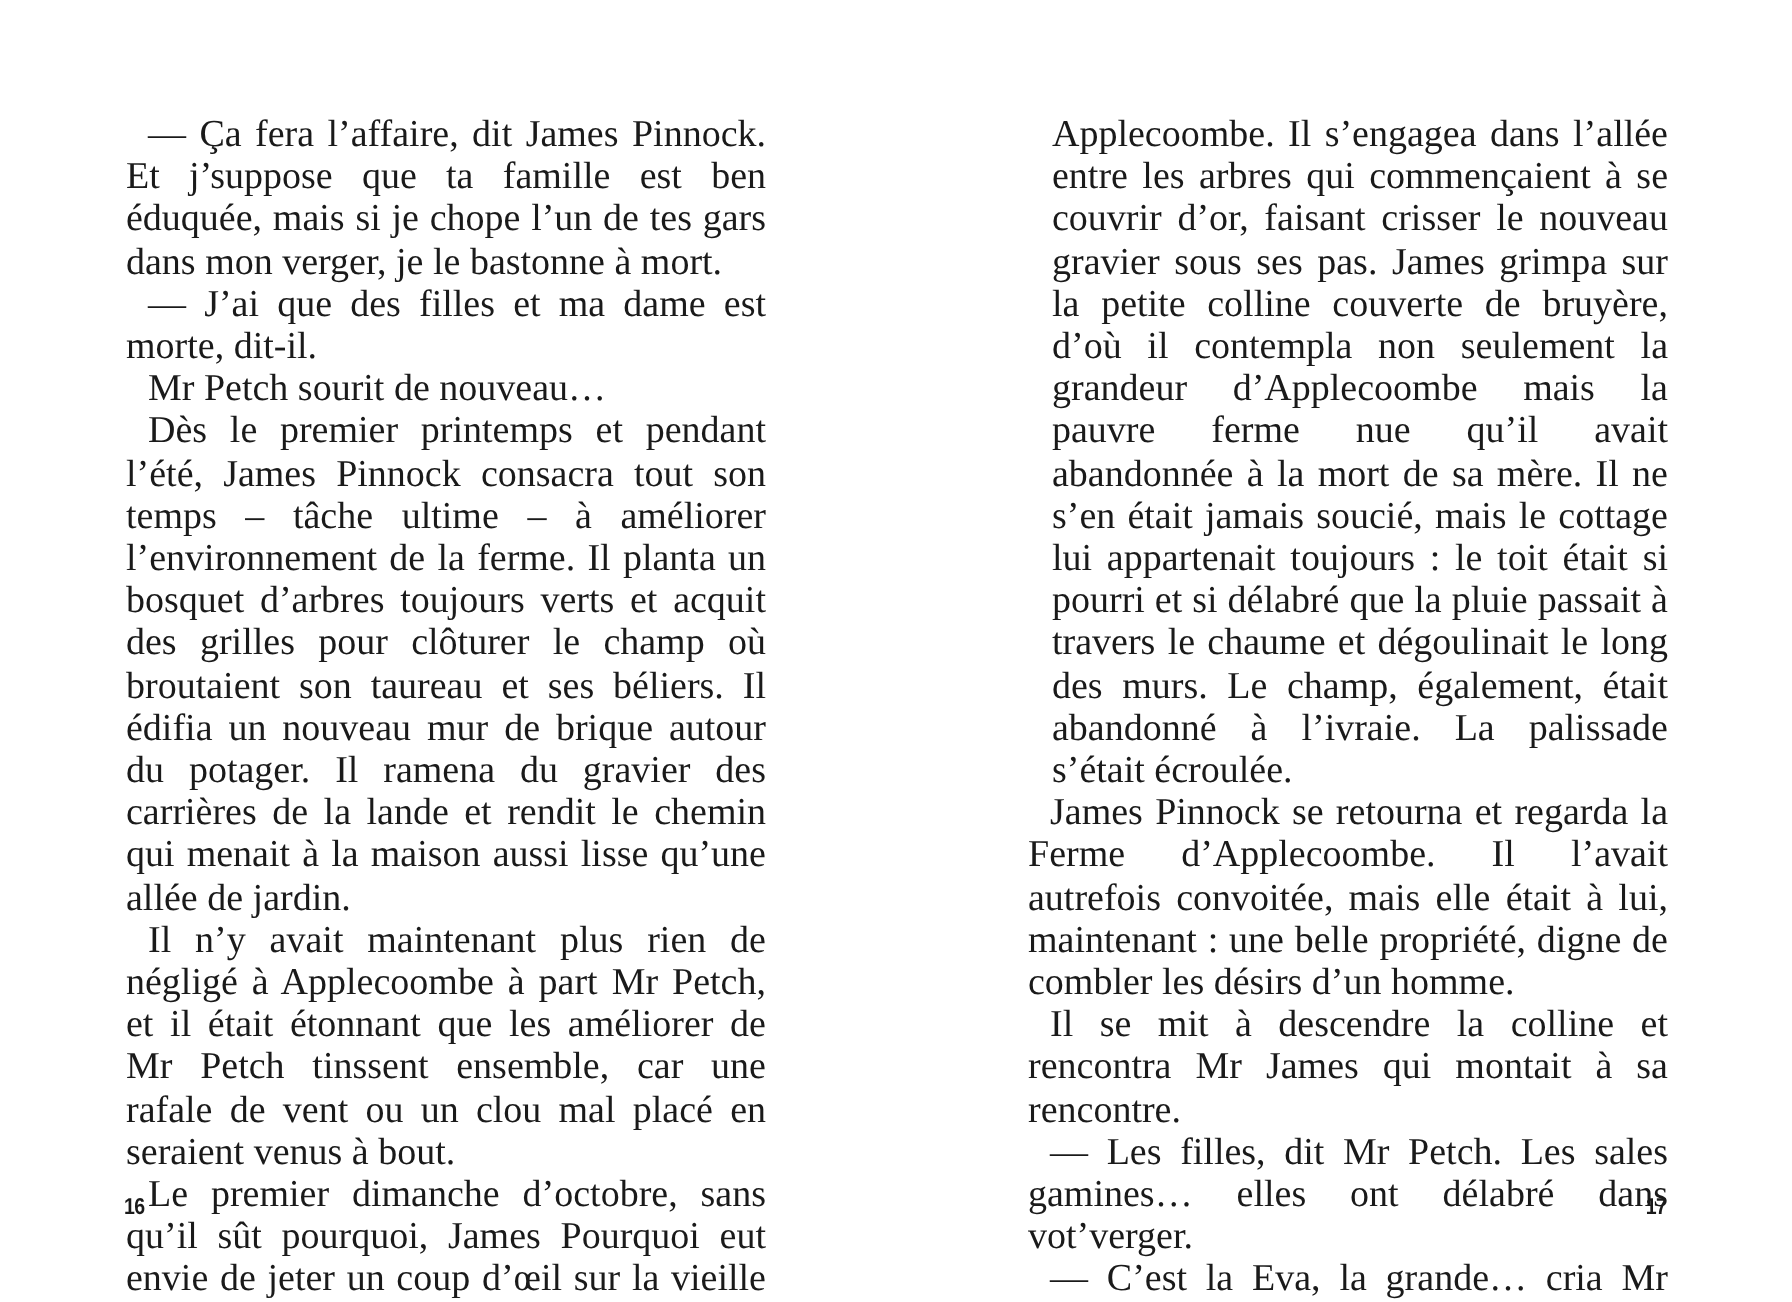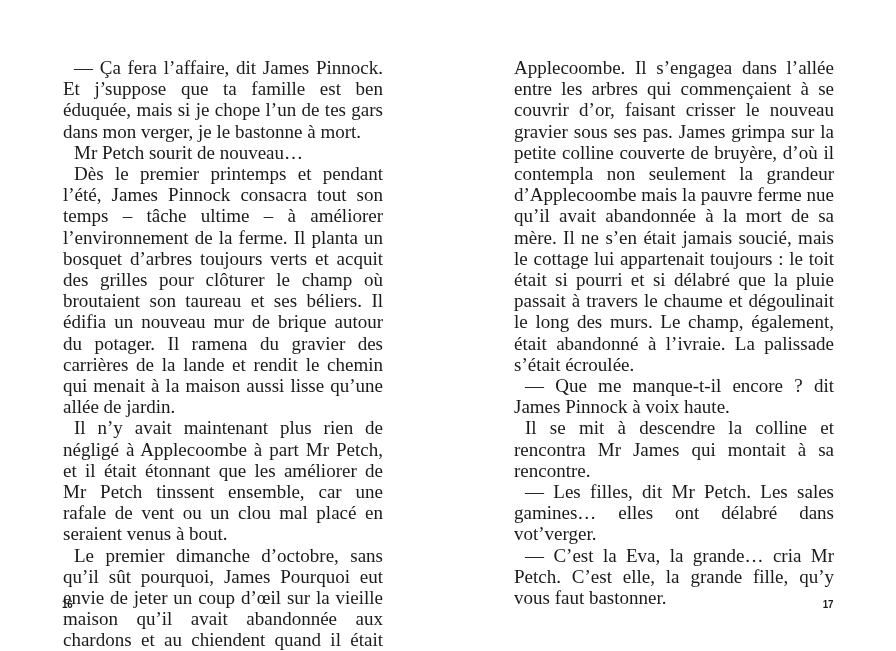--- a/index.html
+++ b/index.html
@@ -32,20 +32,21 @@
       line-height: 21.2px;
       text-align: justify;
       hyphens: manual;
     }
     .text p {
       margin: 0;
       text-indent: 11px;
     }
     .text p.no-indent {
       text-indent: 0;
+      margin-left: 12px;
     }
     .page-number {
       position: absolute;
       top: 541px;
       font-family: "Liberation Sans", "DejaVu Sans", sans-serif;
       font-weight: bold;
       font-size: 11.5px;
       letter-spacing: -0.3px;
       transform: scaleX(0.85);
     }
@@ -53,32 +54,33 @@
     .page.right .page-number { right: 1px; transform-origin: right center; }
   </style>
 </head>
 <body>
 
 <div class="spread">
 
   <div class="page left">
     <div class="text">
       <p>— Ça fera l’affaire, dit James Pinnock. Et j’suppose que ta famille est ben éduquée, mais si je chope l’un de tes gars dans mon verger, je le bastonne à mort.</p>
+      <p>— J’ai que des filles et ma dame est morte, dit-il.</p>
       <p>Mr Petch sourit de nouveau…</p>
       <p>Dès le premier printemps et pendant l’été, James Pinnock consacra tout son temps – tâche ultime – à améliorer l’environnement de la ferme. Il planta un bosquet d’arbres toujours verts et acquit des grilles pour clôturer le champ où broutaient son taureau et ses béliers. Il édifia un nouveau mur de brique autour du potager. Il ramena du gravier des carrières de la lande et rendit le chemin qui menait à la maison aussi lisse qu’une allée de jardin.</p>
       <p>Il n’y avait maintenant plus rien de négligé à Applecoombe à part Mr Petch, et il était étonnant que les améliorer de Mr Petch tinssent ensemble, car une rafale de vent ou un clou mal placé en seraient venus à bout.</p>
       <p>Le premier dimanche d’octobre, sans qu’il sût pour­quoi, James Pourquoi eut envie de jeter un coup d’œil sur la vieille maison qu’il avait abandonnée aux chardons et au chiendent quand il était allé vivre à</p>
     </div>
     <div class="page-number">16</div>
   </div>
 
   <div class="page right">
     <div class="text">
       <p class="no-indent">Applecoombe. Il s’engagea dans l’allée entre les arbres qui commençaient à se couvrir d’or, faisant crisser le nouveau gravier sous ses pas. James grimpa sur la peti­te colline couverte de bruyère, d’où il contempla non seulement la grandeur d’Applecoombe mais la pauvre ferme nue qu’il avait abandonnée à la mort de sa mère. Il ne s’en était jamais soucié, mais le cottage lui appar­tenait toujours : le toit était si pourri et si délabré que la pluie passait à travers le chaume et dégoulinait le long des murs. Le champ, également, était abandonné à l’ivraie. La palissade s’était écroulée.</p>
-      <p>— Que me manque-t-il encore ? dit James Pinnock à voix haute.</p>
+      <p>James Pinnock se retourna et regarda la Ferme d’Applecoombe. Il l’avait autrefois convoitée, mais elle était à lui, maintenant : une belle propriété, digne de combler les désirs d’un homme.</p>
       <p>Il se mit à descendre la colline et rencontra Mr James qui montait à sa rencontre.</p>
       <p>— Les filles, dit Mr Petch. Les sales gamines… elles ont délabré dans vot’verger.</p>
       <p>— C’est la Eva, la grande… cria Mr Petch. C’est elle, la grande fille, qu’y vous faut bastonner.</p>
     </div>
     <div class="page-number">17</div>
   </div>
 
 </div>
 
 </body></html>

